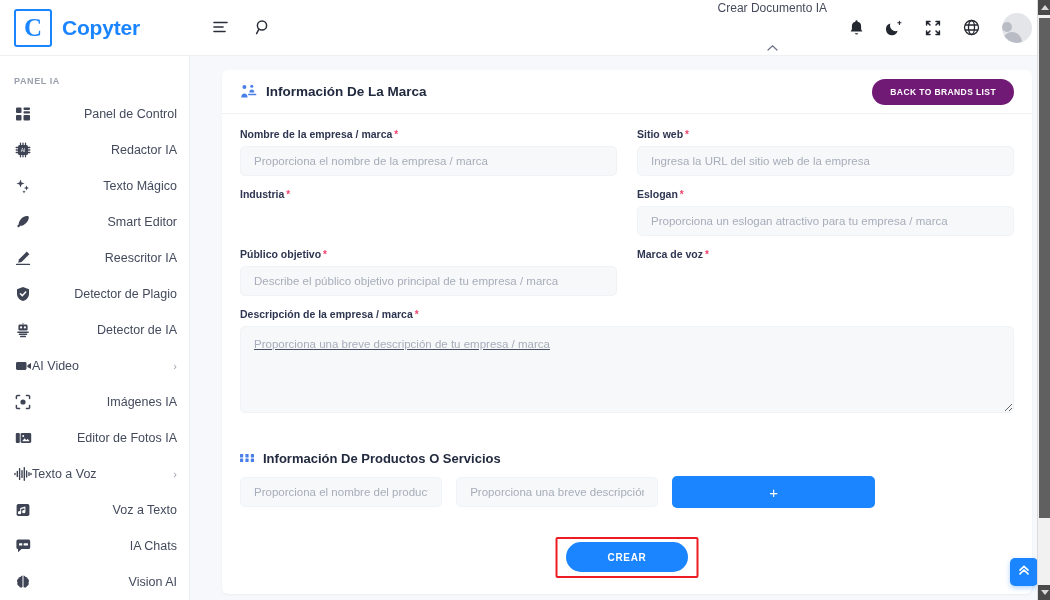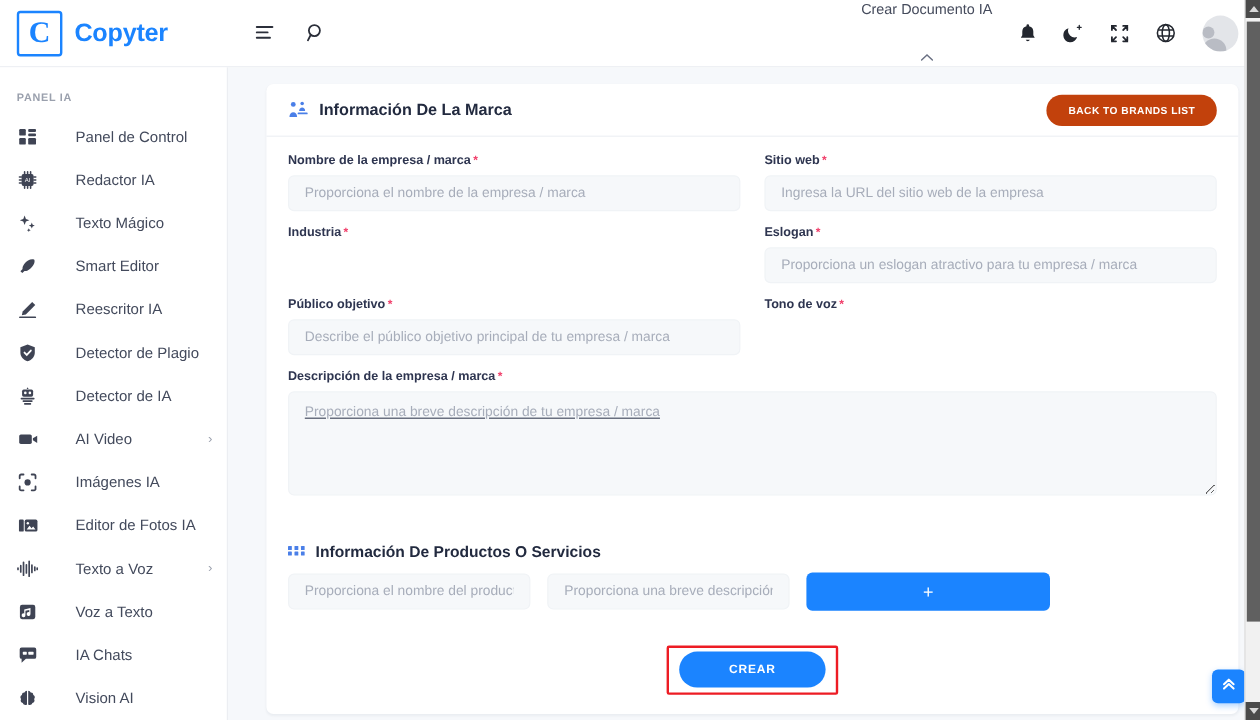--- a/index.html
+++ b/index.html
@@ -50,22 +50,22 @@
   .sidebar {
     width: 190px; min-width: 190px; background: #ffffff;
     border-right: 1px solid #eceef2;
     padding-top: 14px; overflow: hidden; position: relative;
   }
   .sidebar-title {
     font-size: 9px; letter-spacing: 0.6px; color: #9aa0ad; font-weight: 600;
     padding: 6px 0 10px 14px;
   }
   .nav-item {
-    display: flex; align-items: center; gap: 31px;
-    height: 36px; padding: 0 12px 0 14px; cursor: pointer; position: relative;
+    display: flex; align-items: center; gap: 0;
+    height: 36px; padding: 0 12px 0 14px; cursor: pointer; position: relative; justify-content: space-between;
   }
   .nav-ico { width: 18px; height: 18px; display: flex; align-items: center; justify-content: center; color: #3f4454; flex-shrink: 0; }
   .nav-label { font-size: 12.5px; color: #434a5c; white-space: nowrap; }
   .nav-caret { margin-left: auto; color: #9aa0ad; font-size: 11px; }
 
   
   .main { flex: 1; background: #f6f8fb; overflow: hidden; position: relative; padding: 14px 4px 0 18px; display: flex; }
 
   .card {
     width: 100%; max-width: 810px; margin: 0 auto;
@@ -73,21 +73,21 @@
     box-shadow: 0 1px 2px rgba(20,30,60,0.05);
     display: flex; flex-direction: column; align-self: flex-start;
   }
   .card-head {
     height: 44px; display: flex; align-items: center;
     padding: 0 18px; border-bottom: 1px solid #eef0f4;
   }
   .card-head-ico { margin-right: 9px; display: flex; align-items: center; color: #4a7fe8; }
   .card-title { font-size: 13.5px; font-weight: 700; color: #222a3f; }
   .btn-dark {
-    margin-left: auto; background: #c2410c; color: #ffffff;
+    margin-left: auto; background: #701a75; color: #ffffff;
     font-size: 8.5px; font-weight: 700; letter-spacing: 0.4px;
     border: none; border-radius: 16px; height: 26px; padding: 0 18px; cursor: pointer;
   }
 
   .card-body { padding: 14px 18px 6px 18px; }
   .grid2 { display: grid; grid-template-columns: 1fr 1fr; column-gap: 20px; }
   .field { margin-bottom: 12px; }
   .flabel { font-size: 10.5px; font-weight: 700; color: #2e3550; margin-bottom: 6px; display: block; }
   .req { color: #f1416c; font-size: 10px; margin-left: 2px; }
 
@@ -455,21 +455,21 @@
 
             <div class="field">
               <label class="flabel">
                 <span>Público objetivo</span><span class="req">*</span>
               </label>
               <input class="inp" type="text" placeholder="Describe el público objetivo principal de tu empresa / marca" style="">
             </div>
 
             <div class="field">
               <label class="flabel">
-                <span>Tono de voz</span><span class="req">*</span>
+                <span>Marca de voz</span><span class="req">*</span>
               </label>
             </div>
           </div>
 
           <div class="field">
             <label class="flabel">
               <span>Descripción de la empresa / marca</span><span class="req">*</span>
             </label>
             <textarea class="txa" placeholder="Proporciona una breve descripción de tu empresa / marca" style=""></textarea>
           </div>

